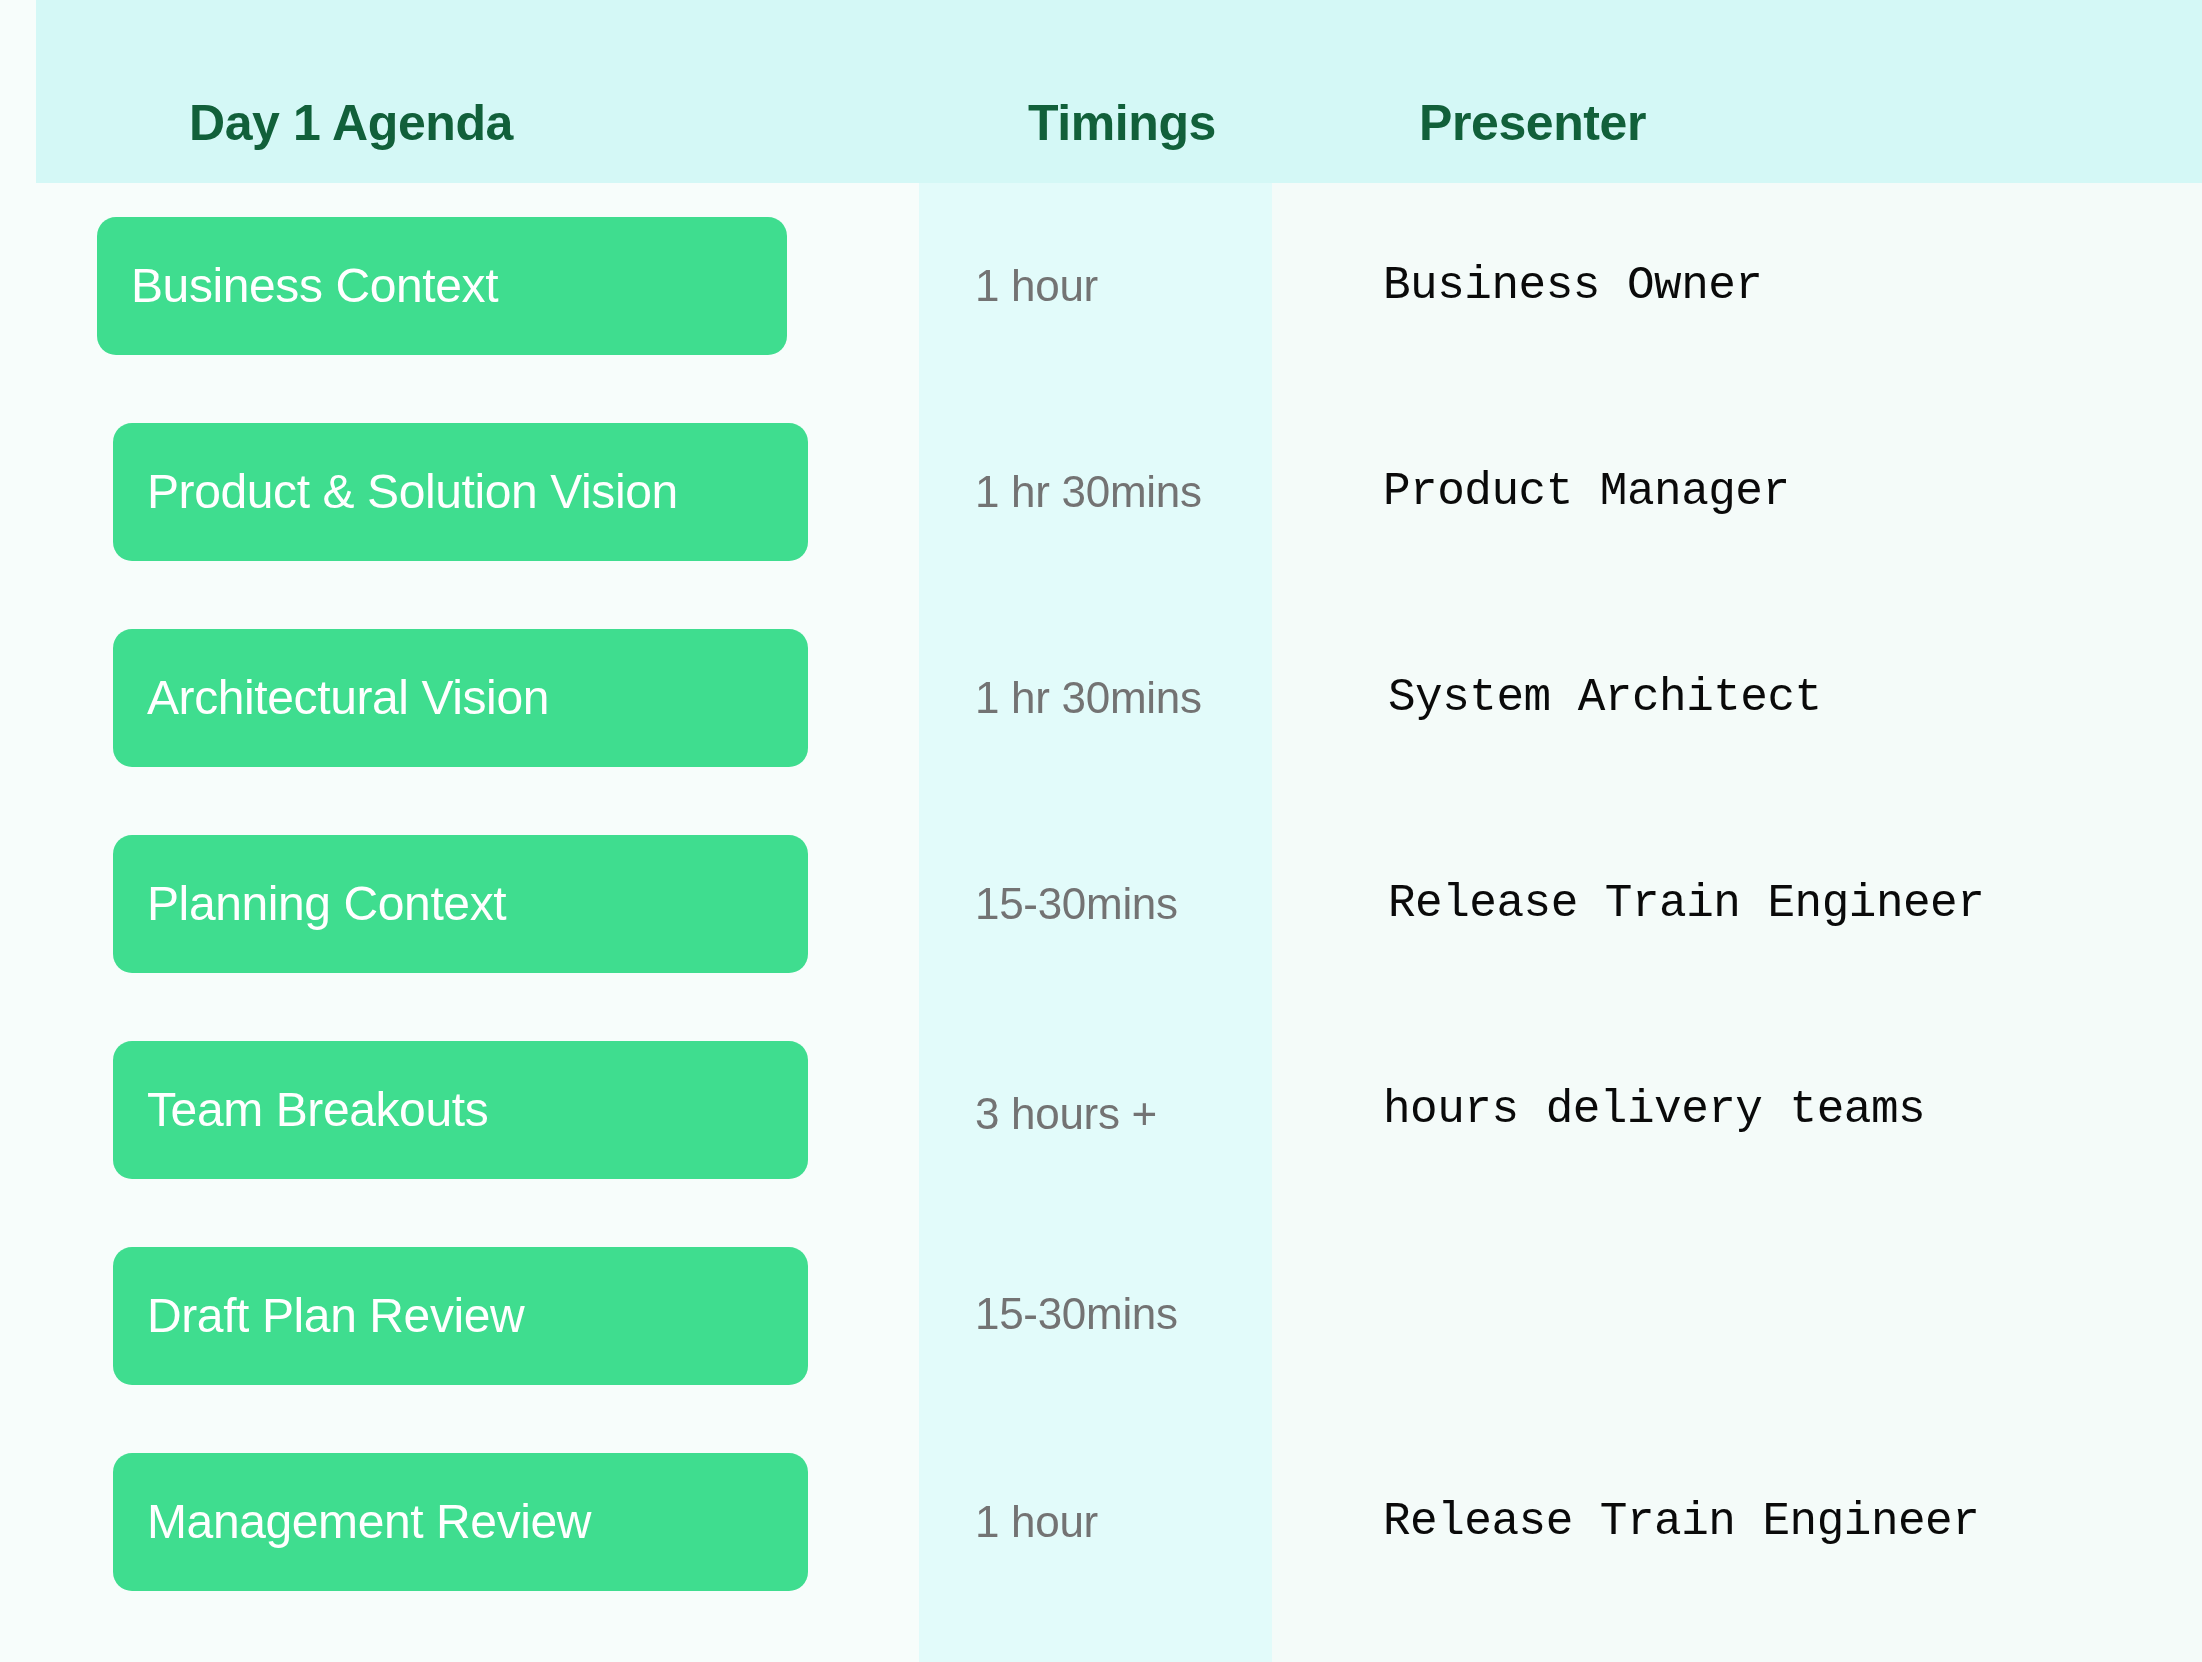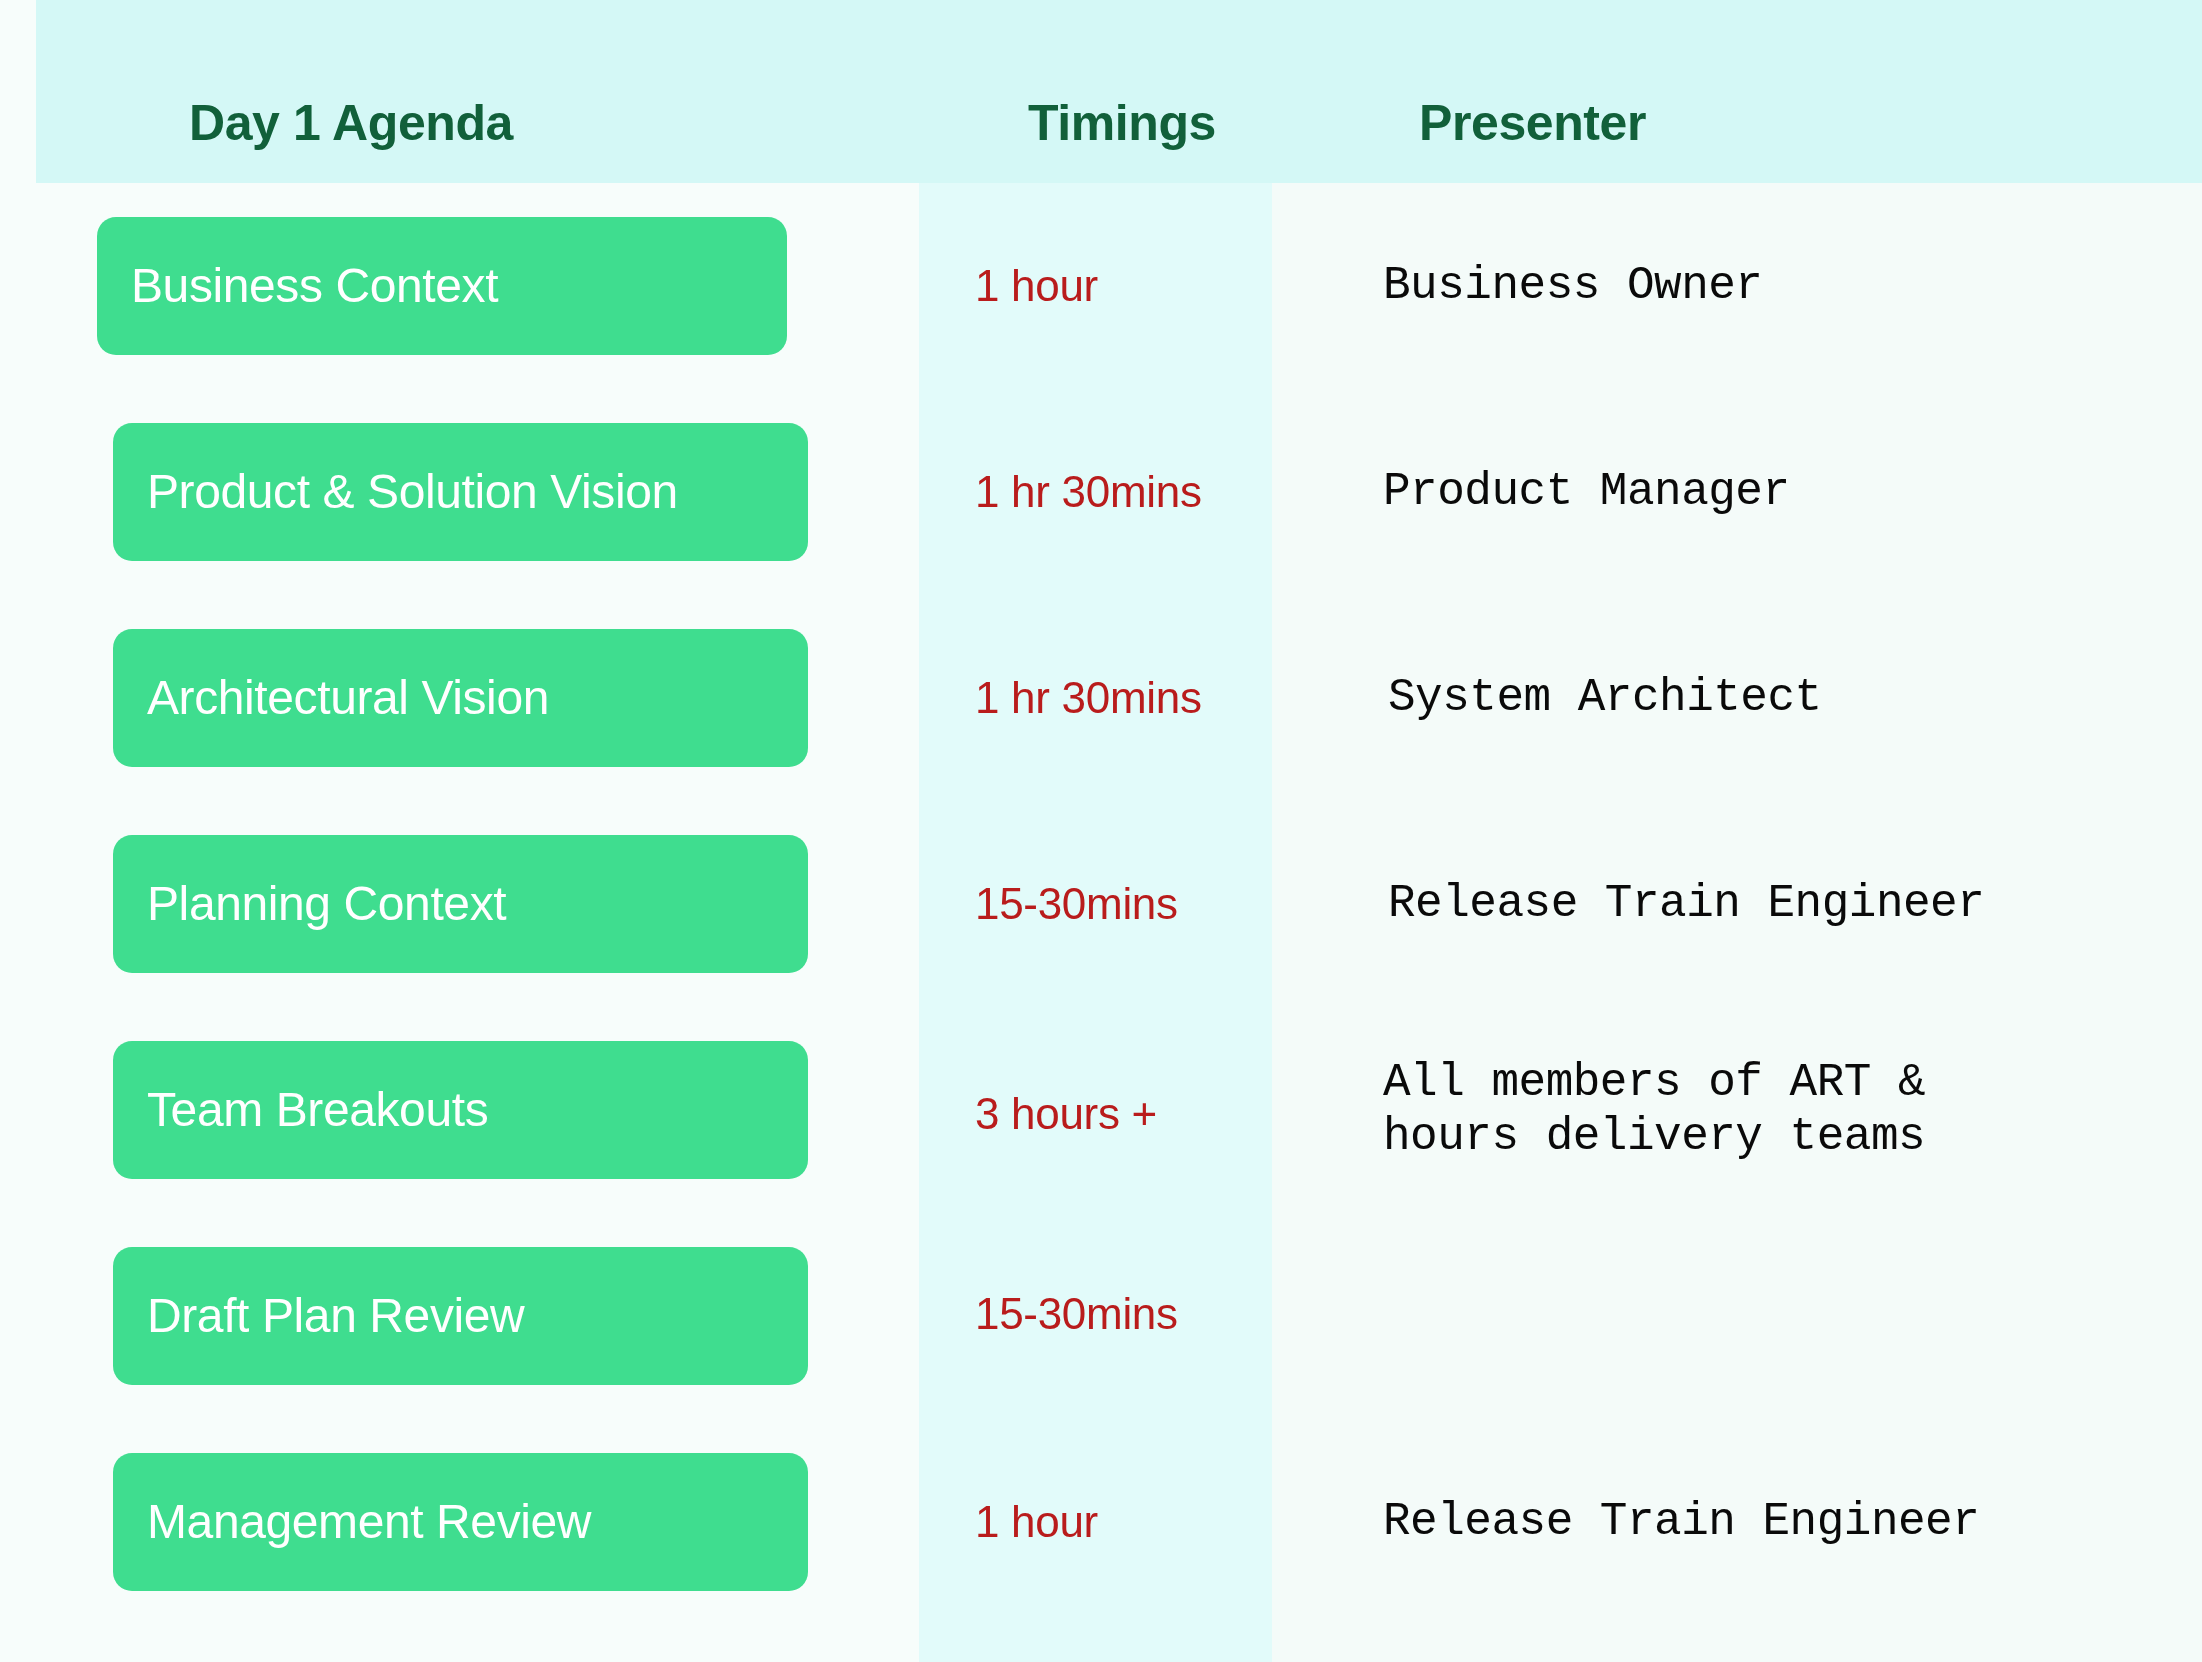--- a/index.html
+++ b/index.html
@@ -100,21 +100,21 @@
     letter-spacing: -0.4px;
     white-space: nowrap;
     line-height: 1;
   }
 
   .timing {
     position: absolute;
     left: 975px;
     top: 50%;
     transform: translateY(-50%);
-    color: #b91c1c;
+    color: #737373;
     font-size: 44px;
     font-weight: 400;
     letter-spacing: -0.3px;
     white-space: nowrap;
     line-height: 1;
   }
 
   .presenter {
     position: absolute;
     left: 1383px;
@@ -177,21 +177,21 @@
         <span class="pill-label">Planning Context</span>
       </div>
       <div class="timing">15-30mins</div>
       <div class="presenter"><span class="line1">Release Train Engineer</span></div>
     </div>
     <div class="row" data-row="4">
       <div class="pill">
         <span class="pill-label">Team Breakouts</span>
       </div>
       <div class="timing">3 hours +</div>
-      <div class="presenter"><span class="line1">All members of ART &amp;</span><span class="line2">hours delivery teams</span></div>
+      <div class="presenter"><span class="line2">hours delivery teams</span></div>
     </div>
     <div class="row" data-row="5">
       <div class="pill">
         <span class="pill-label">Draft Plan Review</span>
       </div>
       <div class="timing">15-30mins</div>
     </div>
     <div class="row" data-row="6">
       <div class="pill">
         <span class="pill-label">Management Review</span>

